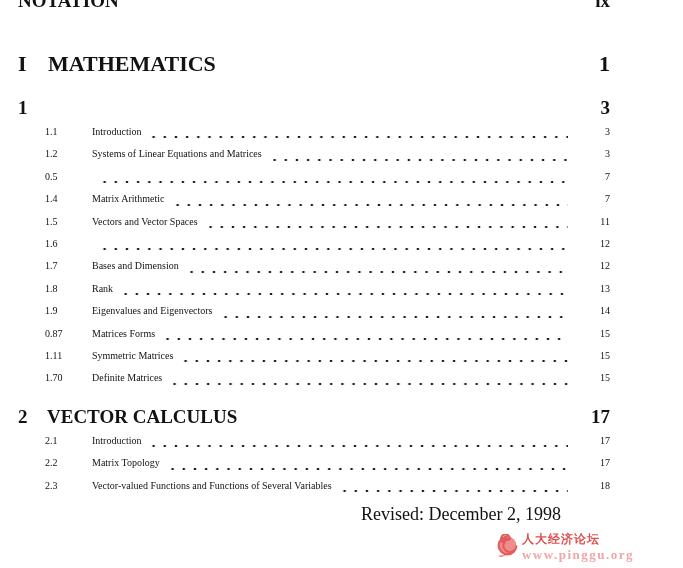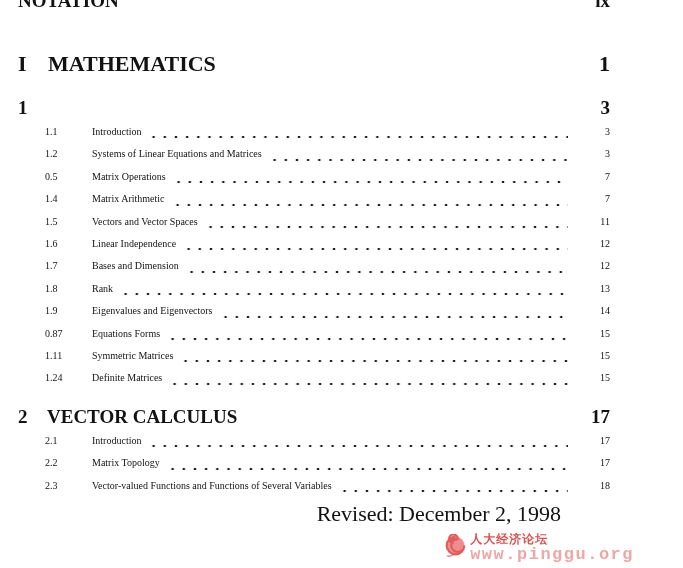--- a/index.html
+++ b/index.html
@@ -80,21 +80,21 @@
     line-height: 22.4px;
     padding-left: 27px;
   }
   .section-row .num { width: 47px; flex: none; }
   .section-row .title { white-space: nowrap; text-align: center; }
   
   .revised-note {
     position: absolute;
     top: 504px;
     right: 76px;
-    font-size: 22px;
+    font-size: 18px;
     line-height: 20px;
     white-space: nowrap;
   }
   .watermark {
     position: absolute;
     top: 531px;
     right: 3px;
     display: flex;
     align-items: flex-start;
   }
@@ -102,22 +102,22 @@
   .watermark-text { display: flex; flex-direction: column; }
   .watermark-name {
     font-family: Liberation Sans, sans-serif;
     font-size: 12px;
     font-weight: bold;
     line-height: 17px;
     letter-spacing: 1px;
     white-space: nowrap;
   }
   .watermark-url {
-    font-family: Liberation Mono, monospace;
-    font-size: 17px;
+    font-family: Liberation Serif, serif;
+    font-size: 13px;
     font-weight: bold;
     line-height: 13px;
     letter-spacing: 1.5px;
     white-space: nowrap;
   }
 </style>
 </head>
 <body>
 
 <div class="page">
@@ -152,42 +152,40 @@
 
   <div class="row section-row">
     <span class="num">1.2</span>
     <span class="title">Systems of Linear Equations and Matrices</span>
     <span class="leader"></span>
     <span class="pagenum">3</span>
   </div>
 
   <div class="row section-row">
     <span class="num">0.5</span>
-    <span class="title">Matrix Operations</span>
     <span class="leader"></span>
     <span class="pagenum">7</span>
   </div>
 
   <div class="row section-row">
     <span class="num">1.4</span>
     <span class="title">Matrix Arithmetic</span>
     <span class="leader"></span>
     <span class="pagenum">7</span>
   </div>
 
   <div class="row section-row">
     <span class="num">1.5</span>
     <span class="title">Vectors and Vector Spaces</span>
     <span class="leader"></span>
     <span class="pagenum">11</span>
   </div>
 
   <div class="row section-row">
     <span class="num">1.6</span>
-    <span class="title">Linear Independence</span>
     <span class="leader"></span>
     <span class="pagenum">12</span>
   </div>
 
   <div class="row section-row">
     <span class="num">1.7</span>
     <span class="title">Bases and Dimension</span>
     <span class="leader"></span>
     <span class="pagenum">12</span>
   </div>
@@ -201,34 +199,34 @@
 
   <div class="row section-row">
     <span class="num">1.9</span>
     <span class="title">Eigenvalues and Eigenvectors</span>
     <span class="leader"></span>
     <span class="pagenum">14</span>
   </div>
 
   <div class="row section-row">
     <span class="num">0.87</span>
-    <span class="title">Equations Forms</span>
+    <span class="title">Matrices Forms</span>
     <span class="leader"></span>
     <span class="pagenum">15</span>
   </div>
 
   <div class="row section-row">
     <span class="num">1.11</span>
     <span class="title">Symmetric Matrices</span>
     <span class="leader"></span>
     <span class="pagenum">15</span>
   </div>
 
   <div class="row section-row">
-    <span class="num">1.24</span>
+    <span class="num">1.70</span>
     <span class="title">Definite Matrices</span>
     <span class="leader"></span>
     <span class="pagenum">15</span>
   </div>
 </div>
   </div>
 
   <div class="chapter">
     <div class="row chapter-heading">
       <span class="num">2</span>

